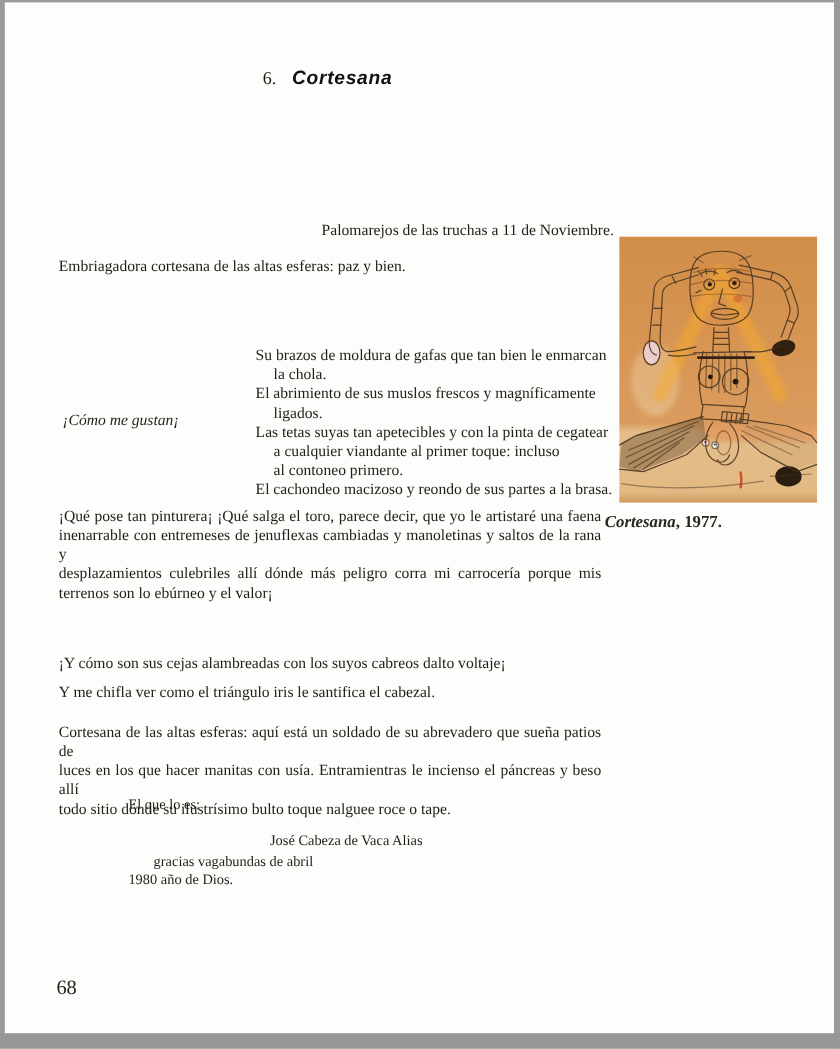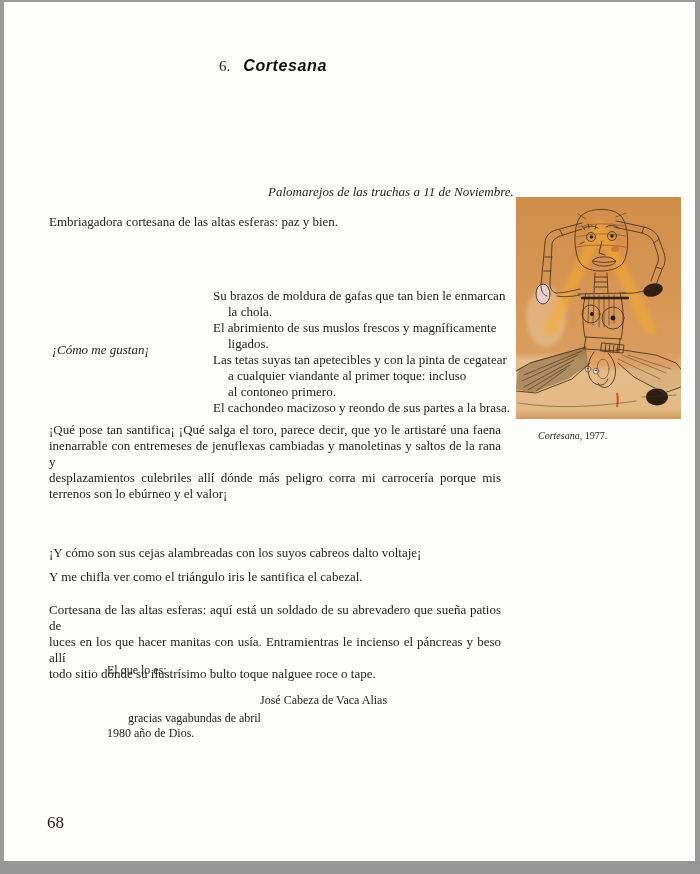--- a/index.html
+++ b/index.html
@@ -25,76 +25,76 @@
   .h-title {
     margin-left:13px;
     font-family:"Liberation Sans", sans-serif;
     font-weight:bold; font-style:italic;
     font-size:16px; letter-spacing:0.6px; color:#111;
   }
 
   .closing-line { position:absolute; font-size:12px; line-height:16px;font-family:Liberation Serif, serif; }
 
   .artwork-frame { position:absolute; left:516px; top:197px; width:165px; height:222px; }
-  .caption { position:absolute; left:538px; top:429px; font-size:10px; line-height:13px; color:#2a2620; }
+  .caption { position:absolute; left:504px; top:429px; font-size:14px; line-height:13px; color:#2a2620;font-weight:bold; }
   .caption .cap-title { font-style:italic; }
 
   .page-number { position:absolute; left:47px; top:813px; font-size:17px; }
 </style>
 </head>
 <body>
 
 <div class="screen">
 
   <div class="block heading" style="left:219px; top:58px;">
     <span class="h-num">6.</span>
     <span class="h-title">Cortesana</span>
   </div>
 
-  <div class="block" style="left:268px; top:184px;font-style:italic;">Palomarejos de las truchas a 11 de Noviembre.</div>
+  <div class="block" style="left:268px; top:184px;">Palomarejos de las truchas a 11 de Noviembre.</div>
 
   <div class="block" style="left:49px; top:214px;">Embriagadora cortesana de las altas esferas: paz y bien.</div>
 
 
   <div class="block" style="left:213px; top:288px; width:300px;">
 
   <div class="line">Su brazos de moldura de gafas que tan bien le enmarcan</div>
       <div class="line" style="padding-left: 15px;">la chola.</div>
       <div class="line">El abrimiento de sus muslos frescos y magníficamente</div>
       <div class="line" style="padding-left: 15px;">ligados.</div>
       <div class="line">Las tetas suyas tan apetecibles y con la pinta de cegatear</div>
       <div class="line" style="padding-left: 15px;">a cualquier viandante al primer toque: incluso</div>
       <div class="line" style="padding-left: 15px;">al contoneo primero.</div>
       <div class="line">El cachondeo macizoso y reondo de sus partes a la brasa.</div>
     </div>
 
   <div class="block" style="left:52px; top:342px;font-style:italic;">¡Cómo me gustan¡</div>
 
   <div class="block wrapblock" style="left:49px; top:422px; width:452px;">
 
-  <div class="line just">¡Qué pose tan santifica¡ ¡Qué salga el toro, parece decir, que yo le artistaré una faena</div>
+  <div class="line just">¡Qué pose tan pinturera¡ ¡Qué salga el toro, parece decir, que yo le artistaré una faena</div>
       <div class="line just">inenarrable con entremeses de jenuflexas cambiadas y manoletinas y saltos de la rana y</div>
       <div class="line just">desplazamientos culebriles allí dónde más peligro corra mi carrocería porque mis</div>
       <div class="line">terrenos son lo ebúrneo y el valor¡</div>
     </div>
 
 
   <div class="block" style="left:49px; top:545px;">¡Y cómo son sus cejas alambreadas con los suyos cabreos dalto voltaje¡</div>
 
   <div class="block" style="left:49px; top:569px;">Y me chifla ver como el triángulo iris le santifica el cabezal.</div>
 
   <div class="block wrapblock" style="left:49px; top:602px; width:452px;">
 
   <div class="line just">Cortesana de las altas esferas: aquí está un soldado de su abrevadero que sueña patios de</div>
       <div class="line just">luces en los que hacer manitas con usía. Entramientras le incienso el páncreas y beso allí</div>
       <div class="line">todo sitio dónde su ilustrísimo bulto toque nalguee roce o tape.</div>
     </div>
 
   <div class="closing-line" style="left:107px; top:662px;">El que lo es:</div>
-  <div class="closing-line" style="left:225px; top:692px;margin-left:35px;">José Cabeza de Vaca Alias</div>
+  <div class="closing-line" style="left:225px; top:692px;">José Cabeza de Vaca Alias</div>
   <div class="closing-line" style="left:128px; top:710px;">gracias vagabundas de abril</div>
   <div class="closing-line" style="left:107px; top:725px;">1980 año de Dios.</div>
 
   <div class="artwork-frame">
     <svg viewBox="0 0 165 222" width="165" height="222">
       <defs>
         <linearGradient id="bg" x1="0" y1="0" x2="0" y2="1">
           <stop offset="0" stop-color="#d08e4a"></stop>
           <stop offset="0.45" stop-color="#d89655"></stop>
           <stop offset="0.70" stop-color="#d99c5e"></stop>

